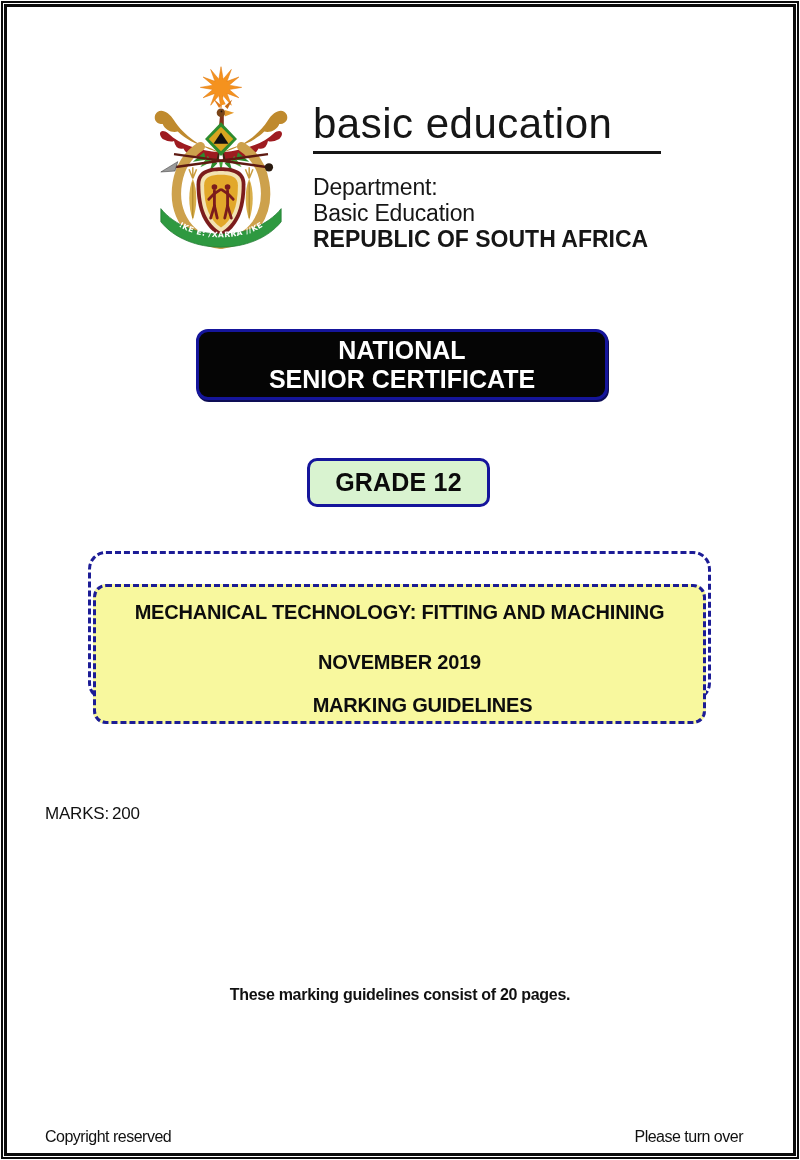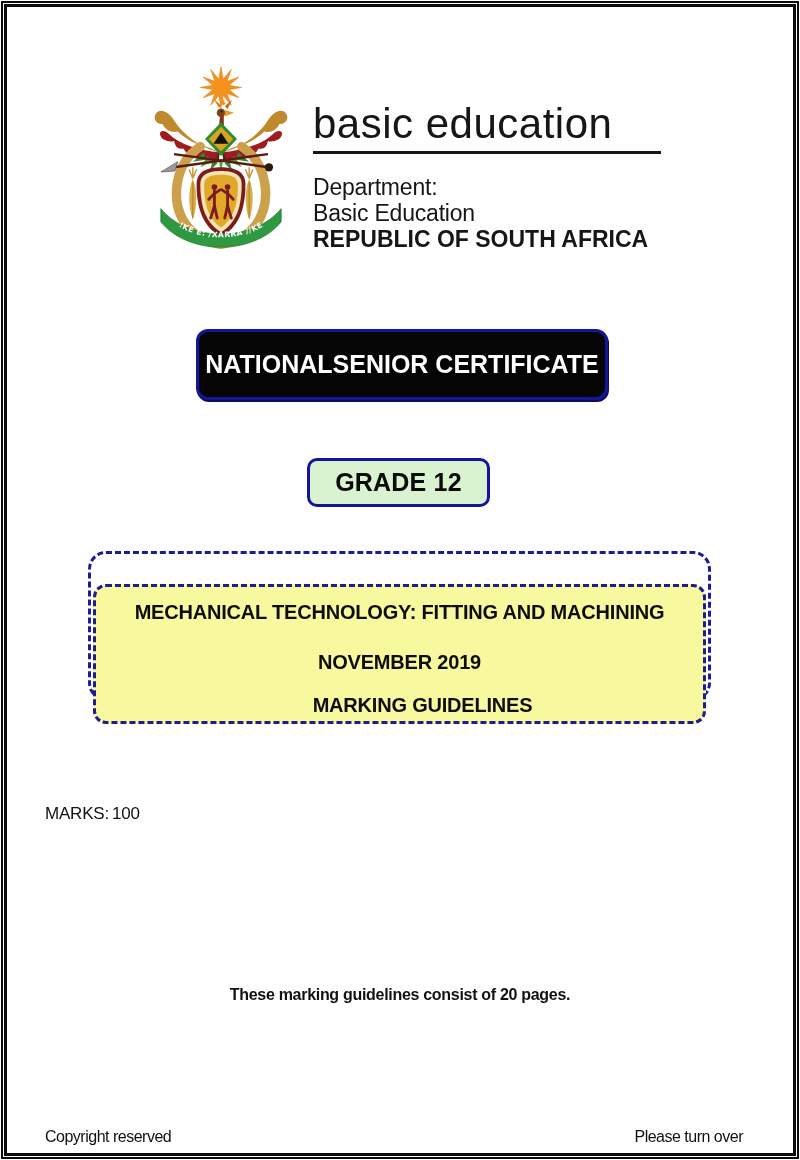--- a/index.html
+++ b/index.html
@@ -23,21 +23,21 @@
   .brand-title { font-size: 42px; line-height: 48px; font-weight: 400; letter-spacing: 0.5px; color: #161616; }
   .brand-rule { height: 3px; background: #161616; margin-top: 3px; width: 100%; }
   .brand-lines { margin-top: 20px; }
   .brand-line { font-size: 23px; line-height: 26px; color: #161616; letter-spacing: -0.2px; }
   .brand-line.bold { font-weight: 700; letter-spacing: 0; }
 
   
   .nsc-box {
     position: absolute; left: 196px; top: 329px; width: 412px; height: 71px;
     background: #050505; border: 3px solid #15159b; border-radius: 12px;
-    display: flex; flex-direction: row; justify-content: center; align-items: center;
+    display: flex; flex-direction: column; justify-content: center; align-items: center;
     color: #ffffff; font-weight: 700; font-size: 25px; line-height: 29px; text-align: center;
     box-shadow: 1px 2px 0 #0d0d55;
   }
 
   
   .grade-box {
     position: absolute; left: 307px; top: 458px; width: 183px; height: 49px;
     background: #d9f3d0; border: 3px solid #15159b; border-radius: 10px;
     display: flex; align-items: center; justify-content: center;
     font-size: 25px; font-weight: 700; color: #0b0b0b; letter-spacing: 0.2px;
@@ -193,20 +193,20 @@
   <div class="subject-outer">
     <div class="subject-inner">
       <div class="subject-line l1">MECHANICAL TECHNOLOGY: FITTING AND MACHINING</div>
       <div class="subject-line l2">NOVEMBER 2019</div>
       <div class="subject-line l3">MARKING GUIDELINES</div>
     </div>
   </div>
 
   <div class="marks">
     <span>MARKS:</span>
-    <span>100</span>
+    <span>200</span>
   </div>
 
   <div class="pages-note">These marking guidelines consist of 20 pages.</div>
 
   <div class="footer-left">Copyright reserved</div>
   <div class="footer-right">Please turn over</div>
 </div>
 
 </body></html>

